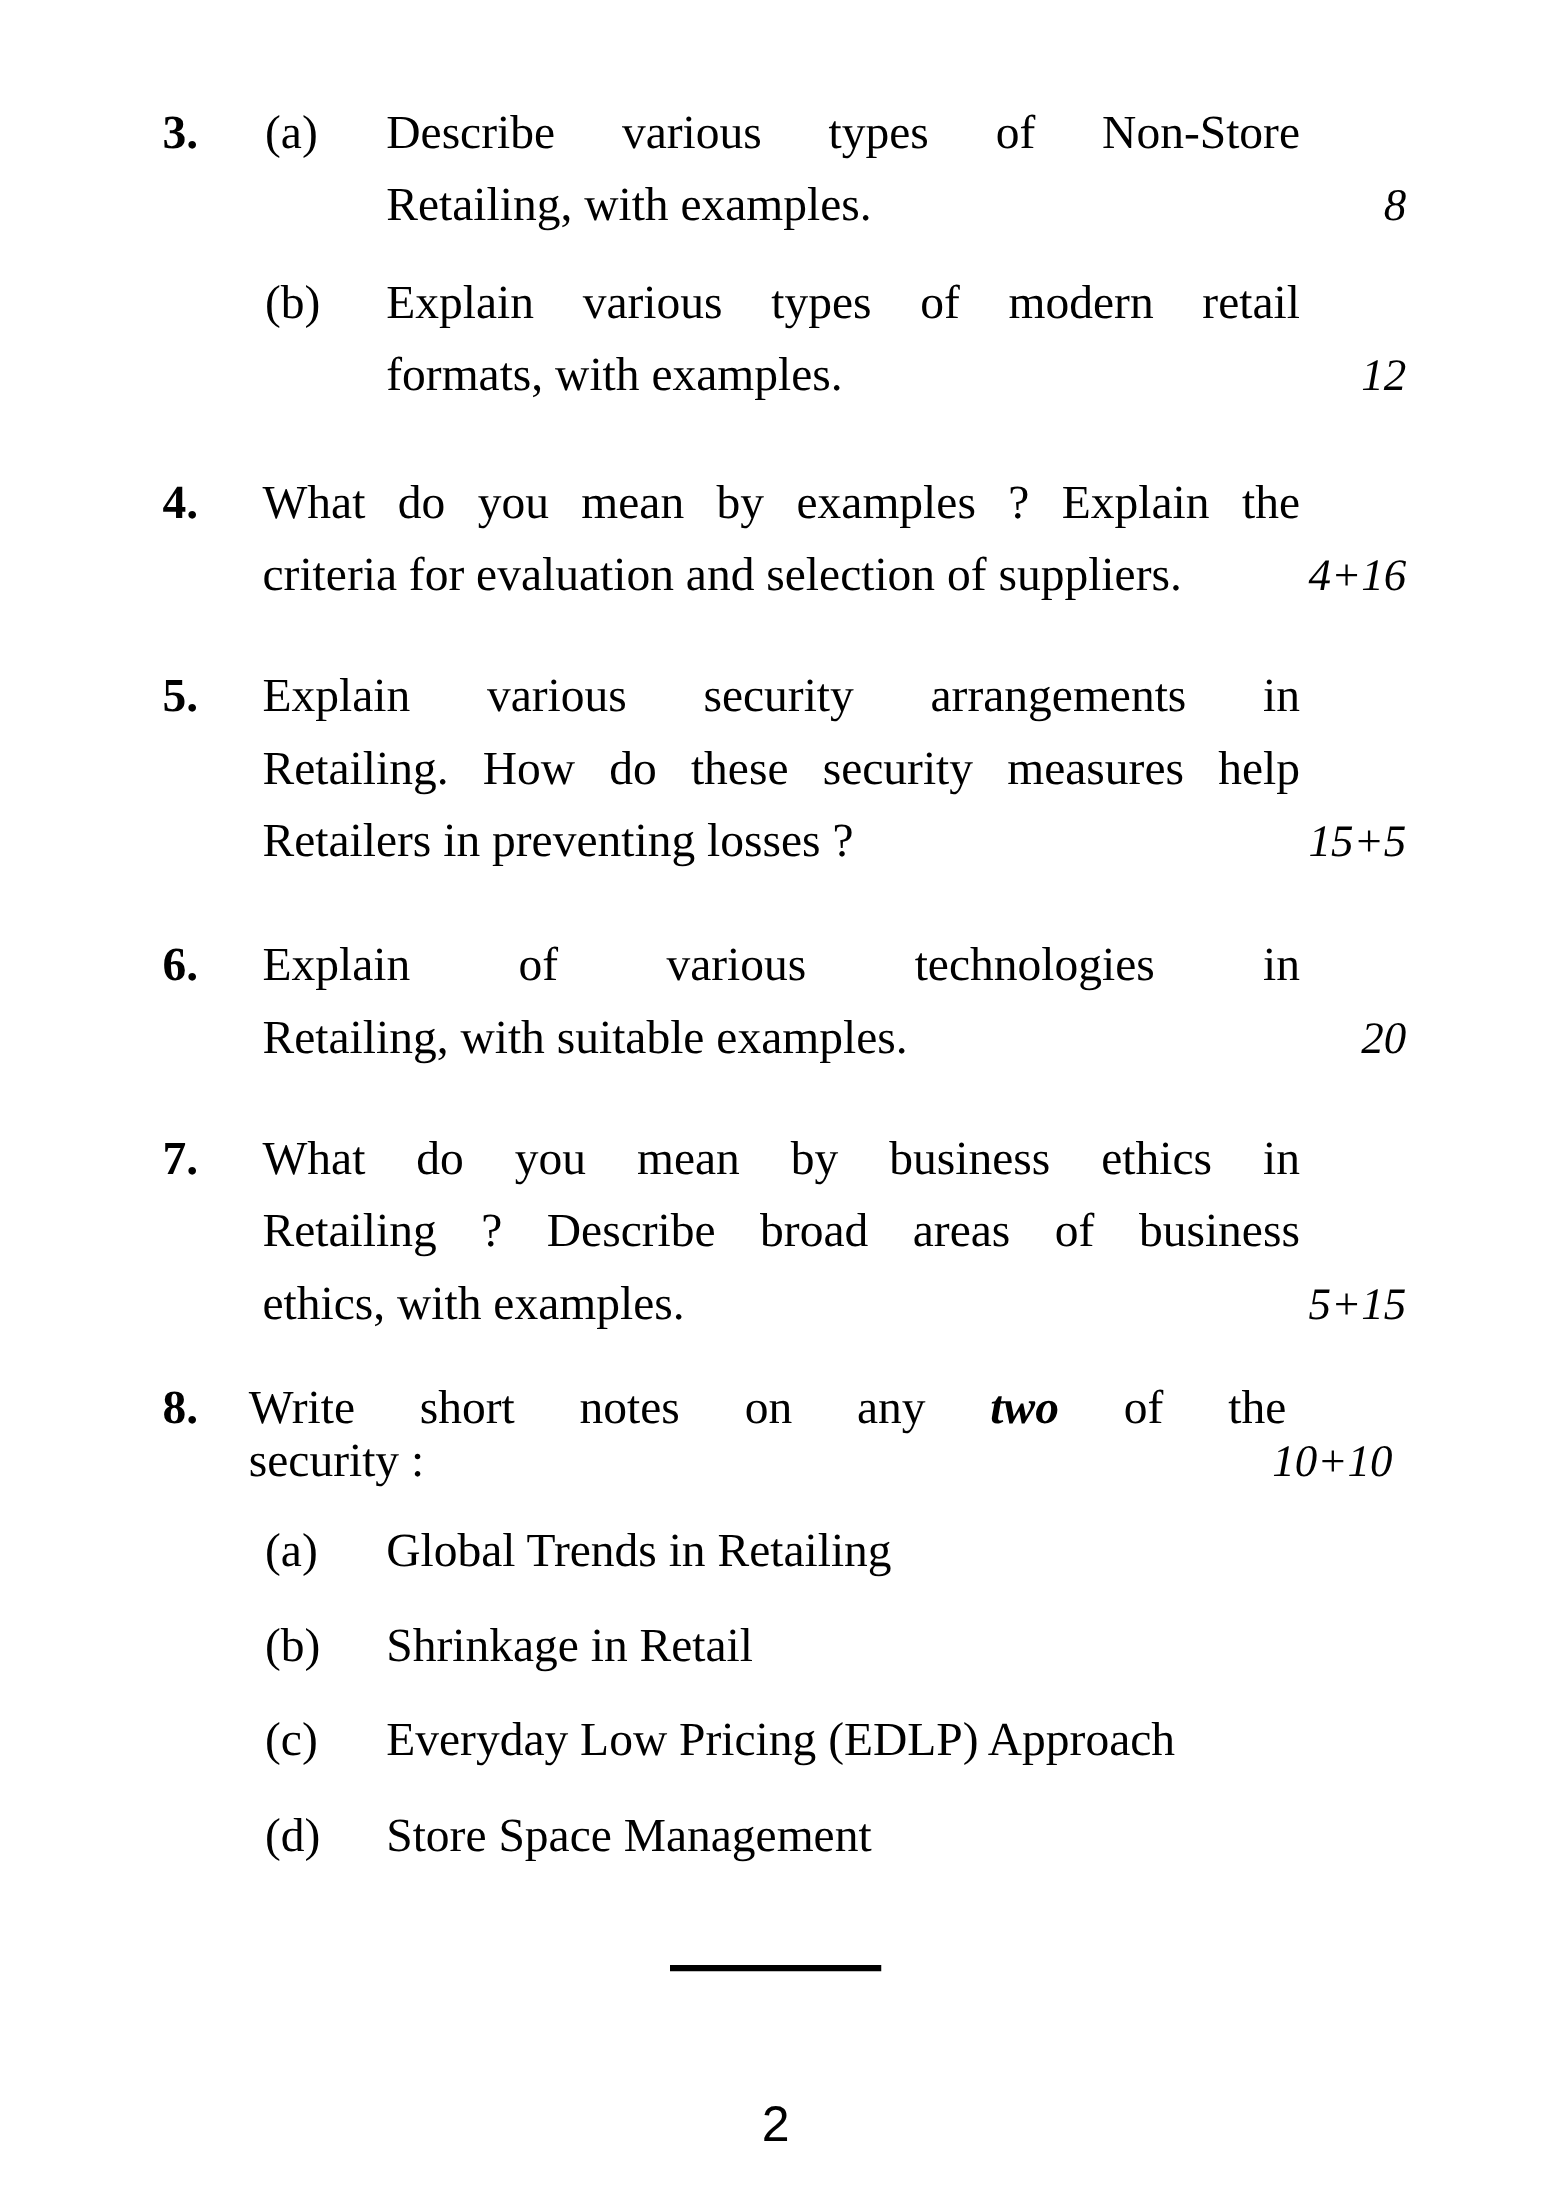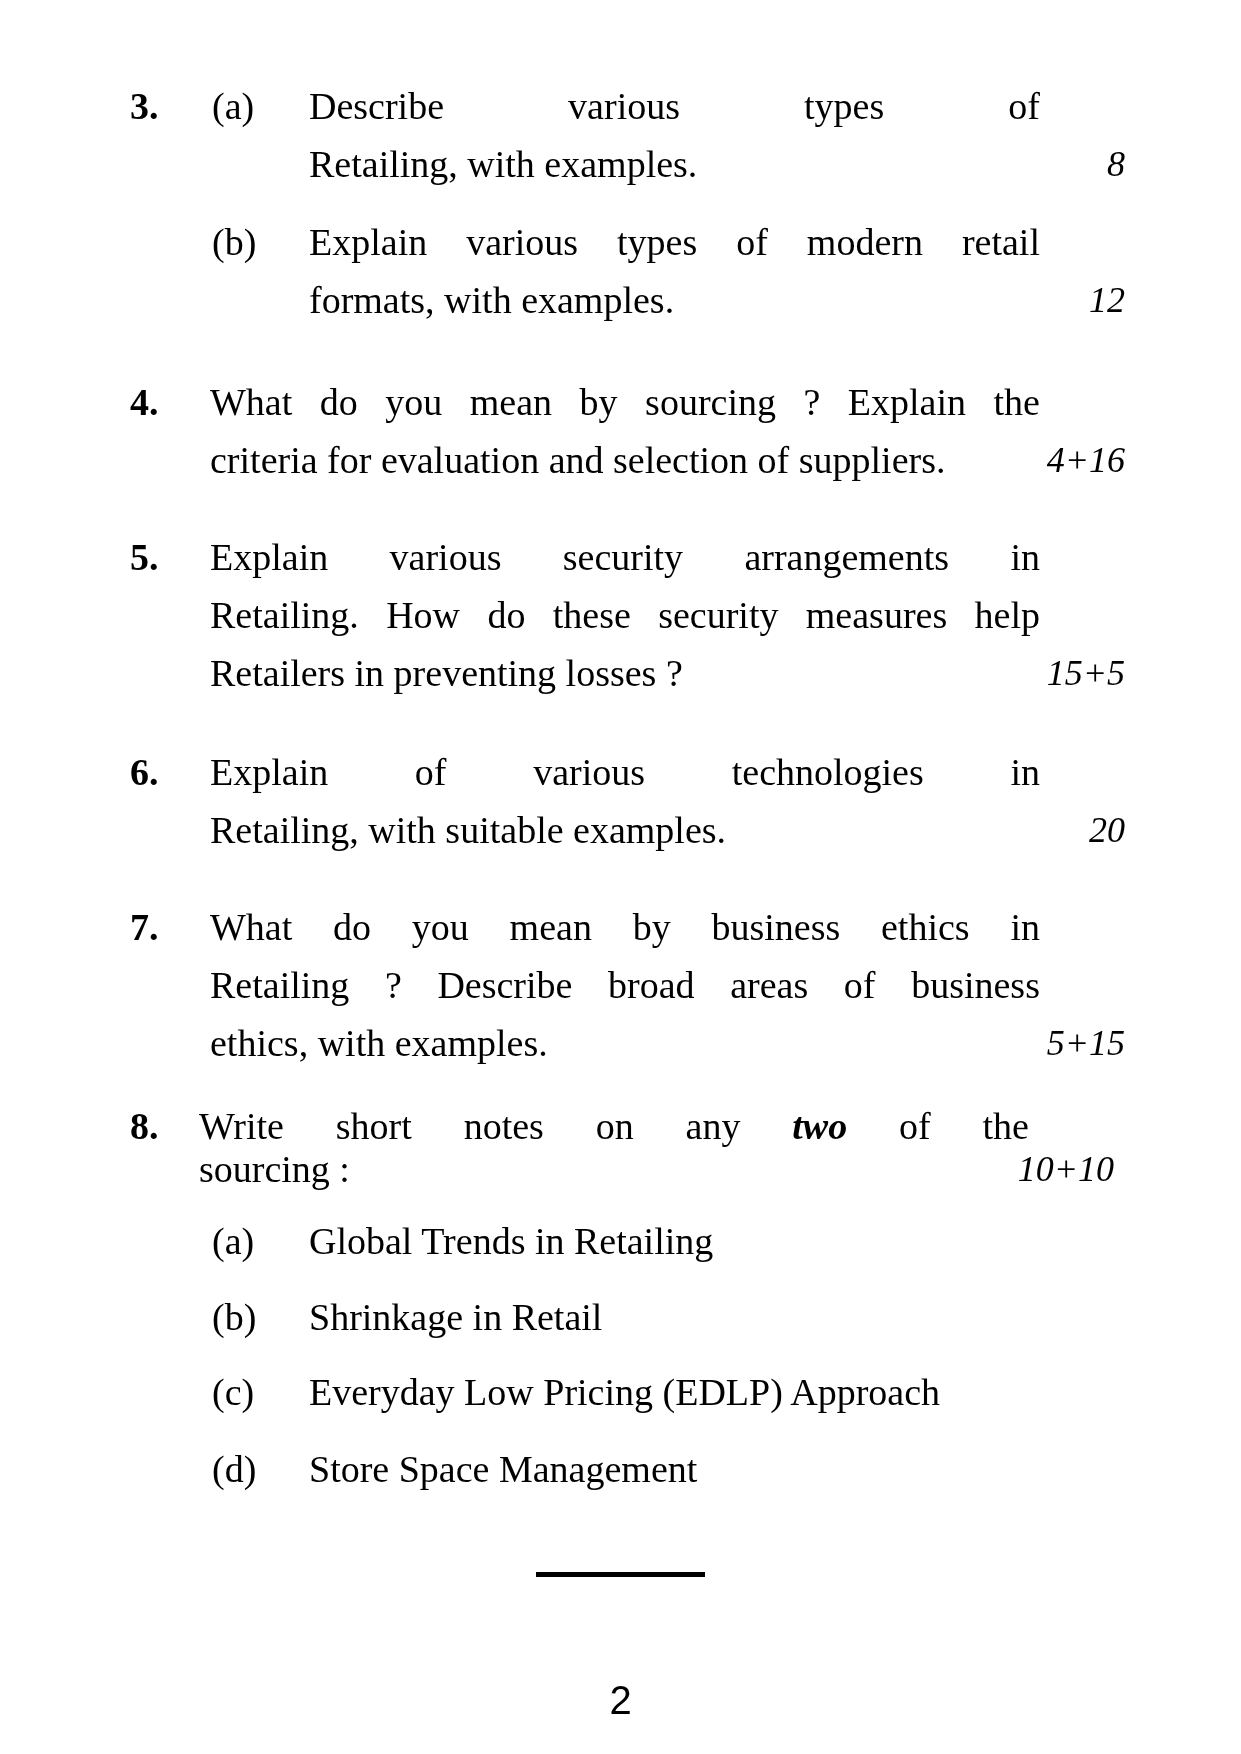--- a/index.html
+++ b/index.html
@@ -75,20 +75,21 @@
 
   <div class="qnum" id="q3-num">3.</div>
   <div class="qblock sub" id="q3a">
     <span class="sublabel">(a)</span>
     <div class="lines">
       <div class="line j">
           <span>Describe</span>
           <span>various</span>
           <span>types</span>
           <span>of</span>
+          <span>Non-Store</span>
         </div>
       <div class="line">Retailing, with examples.</div>
     </div>
     <div class="mark">8</div>
   </div>
   <div class="qblock sub" id="q3b">
     <span class="sublabel">(b)</span>
     <div class="lines">
       <div class="line j">
           <span>Explain</span>
@@ -105,21 +106,21 @@
 
   <div class="qnum" id="q4-num">4.</div>
   <div class="qblock main" id="q4">
     <div class="lines">
       <div class="line j">
           <span>What</span>
           <span>do</span>
           <span>you</span>
           <span>mean</span>
           <span>by</span>
-          <span>sourcing</span>
+          <span>examples</span>
           <span>?</span>
           <span>Explain</span>
           <span>the</span>
         </div>
       <div class="line">criteria for evaluation and selection of suppliers.</div>
     </div>
     <div class="mark">4+16</div>
   </div>
 
   <div class="qnum" id="q5-num">5.</div>
@@ -194,21 +195,21 @@
       <div class="line j">
           <span>Write</span>
           <span>short</span>
           <span>notes</span>
           <span>on</span>
           <span>any</span>
           <span class="bi">two</span>
           <span>of</span>
           <span>the</span>
         </div>
-      <div class="line">sourcing :</div>
+      <div class="line">security :</div>
     </div>
     <div class="mark">10+10</div>
   </div>
 
   <div class="item" id="item-a">
     <span class="item-label">(a)</span>
     <span class="item-text">Global Trends in Retailing</span>
   </div>
   <div class="item" id="item-b">
     <span class="item-label">(b)</span>

